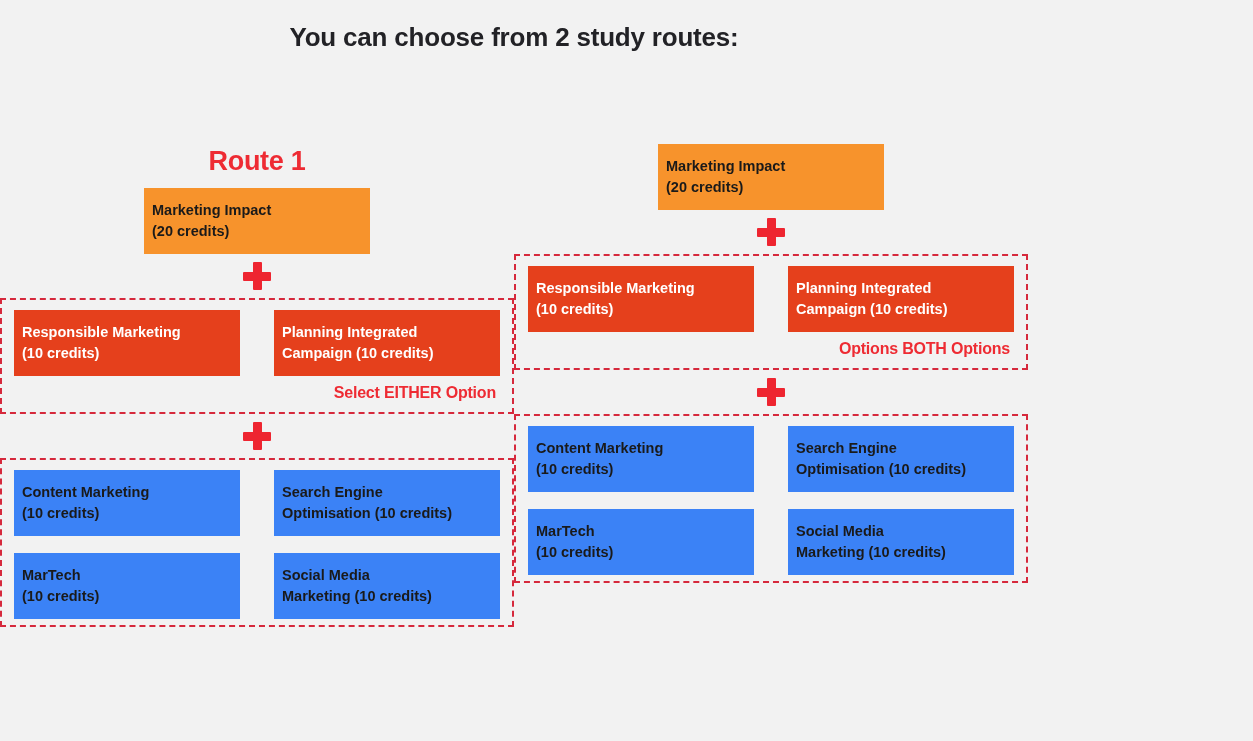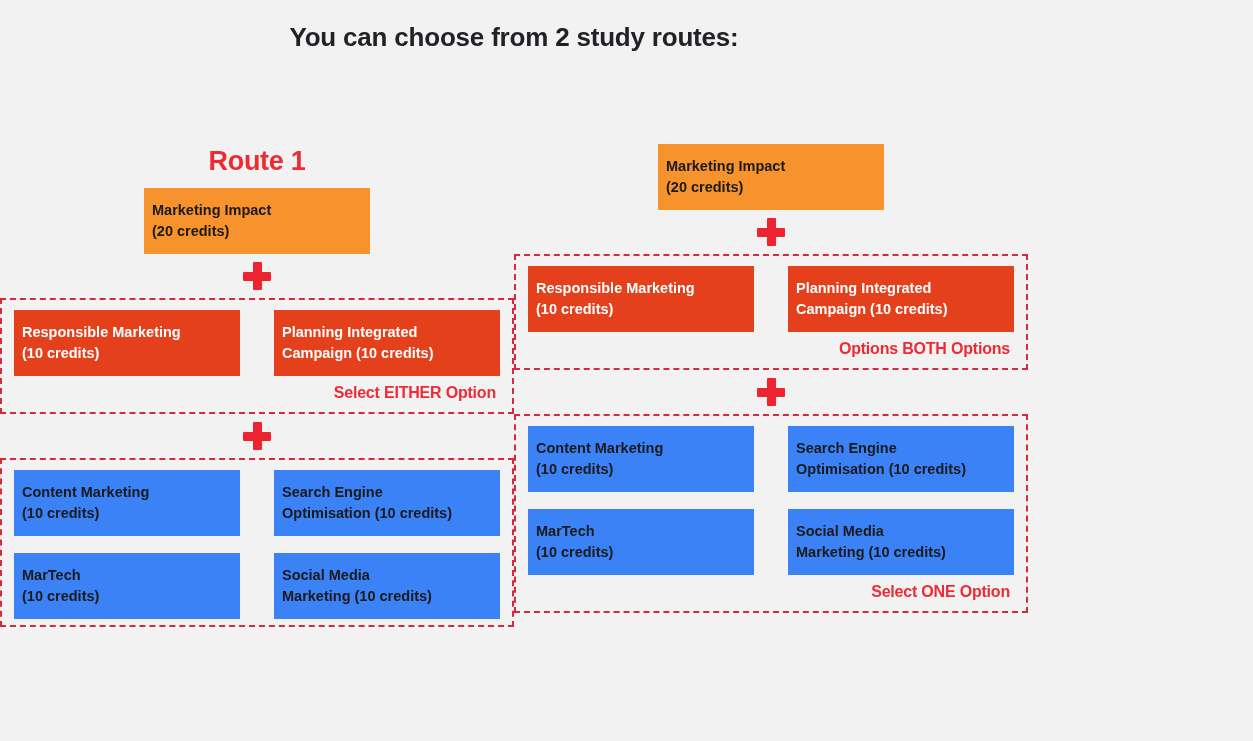--- a/index.html
+++ b/index.html
@@ -244,18 +244,17 @@
         </div>
         <div class="box box-yellow">
           <span class="box-line">MarTech</span>
           <span class="box-line">(10 credits)</span>
         </div>
         <div class="box box-yellow">
           <span class="box-line">Social Media</span>
           <span class="box-line">Marketing (10 credits)</span>
         </div>
       </div>
-      <div class="group-note">Select ONE Option</div>
     </div>
 
   </div>
 
 </div>
 
 </body></html>

